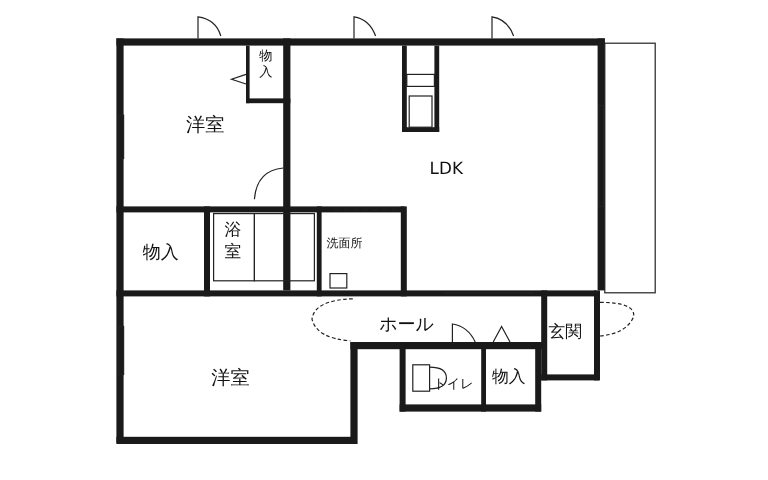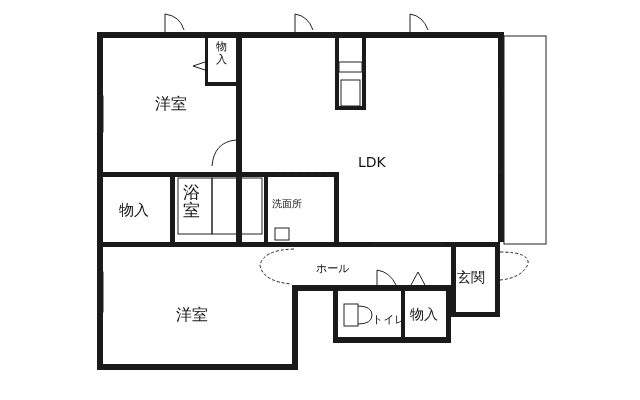--- a/index.html
+++ b/index.html
@@ -96,21 +96,21 @@
     <path d="M377 285 L377 270 Q390 272 396 285"></path>
 
     <path d="M411 285 L418 272 L425 285"></path>
 
     <path d="M205 70 L193 66 L205 62"></path>
   </g>
 </svg>
 
 <div class="label" style="left:155px;top:96px;font-size:16px;">洋室</div>
 <div class="label" style="left:216px;top:40px;font-size:11px;width:12px;white-space:normal;line-height:13px;">物入</div>
-<div class="label" style="left:358px;top:134px;font-size:14px;margin-top:21px;">LDK</div>
+<div class="label" style="left:358px;top:134px;font-size:14px;">LDK</div>
 <div class="label" style="left:119px;top:203px;font-size:15px;">物入</div>
-<div class="label" style="left:183px;top:183px;font-size:17px;width:18px;white-space:normal;line-height:18px;">浴室</div>
+<div class="label" style="left:183px;top:183px;font-size:14px;width:18px;white-space:normal;line-height:18px;text-align:right;">浴室</div>
 <div class="label" style="left:272px;top:199px;font-size:10px;">洗面所</div>
 <div class="label" style="left:176px;top:307px;font-size:16px;">洋室</div>
-<div class="label" style="left:316px;top:263px;font-size:11px;">ホール</div>
-<div class="label" style="left:372px;top:314px;font-size:11px;text-align:center;">トイレ</div>
+<div class="label" style="left:316px;top:263px;font-size:15px;">ホール</div>
+<div class="label" style="left:361px;top:314px;font-size:11px;text-align:center;">トイレ</div>
 <div class="label" style="left:410px;top:307px;font-size:14px;">物入</div>
 <div class="label" style="left:457px;top:270px;font-size:14px;text-align:center;">玄関</div>
 
 </body></html>

